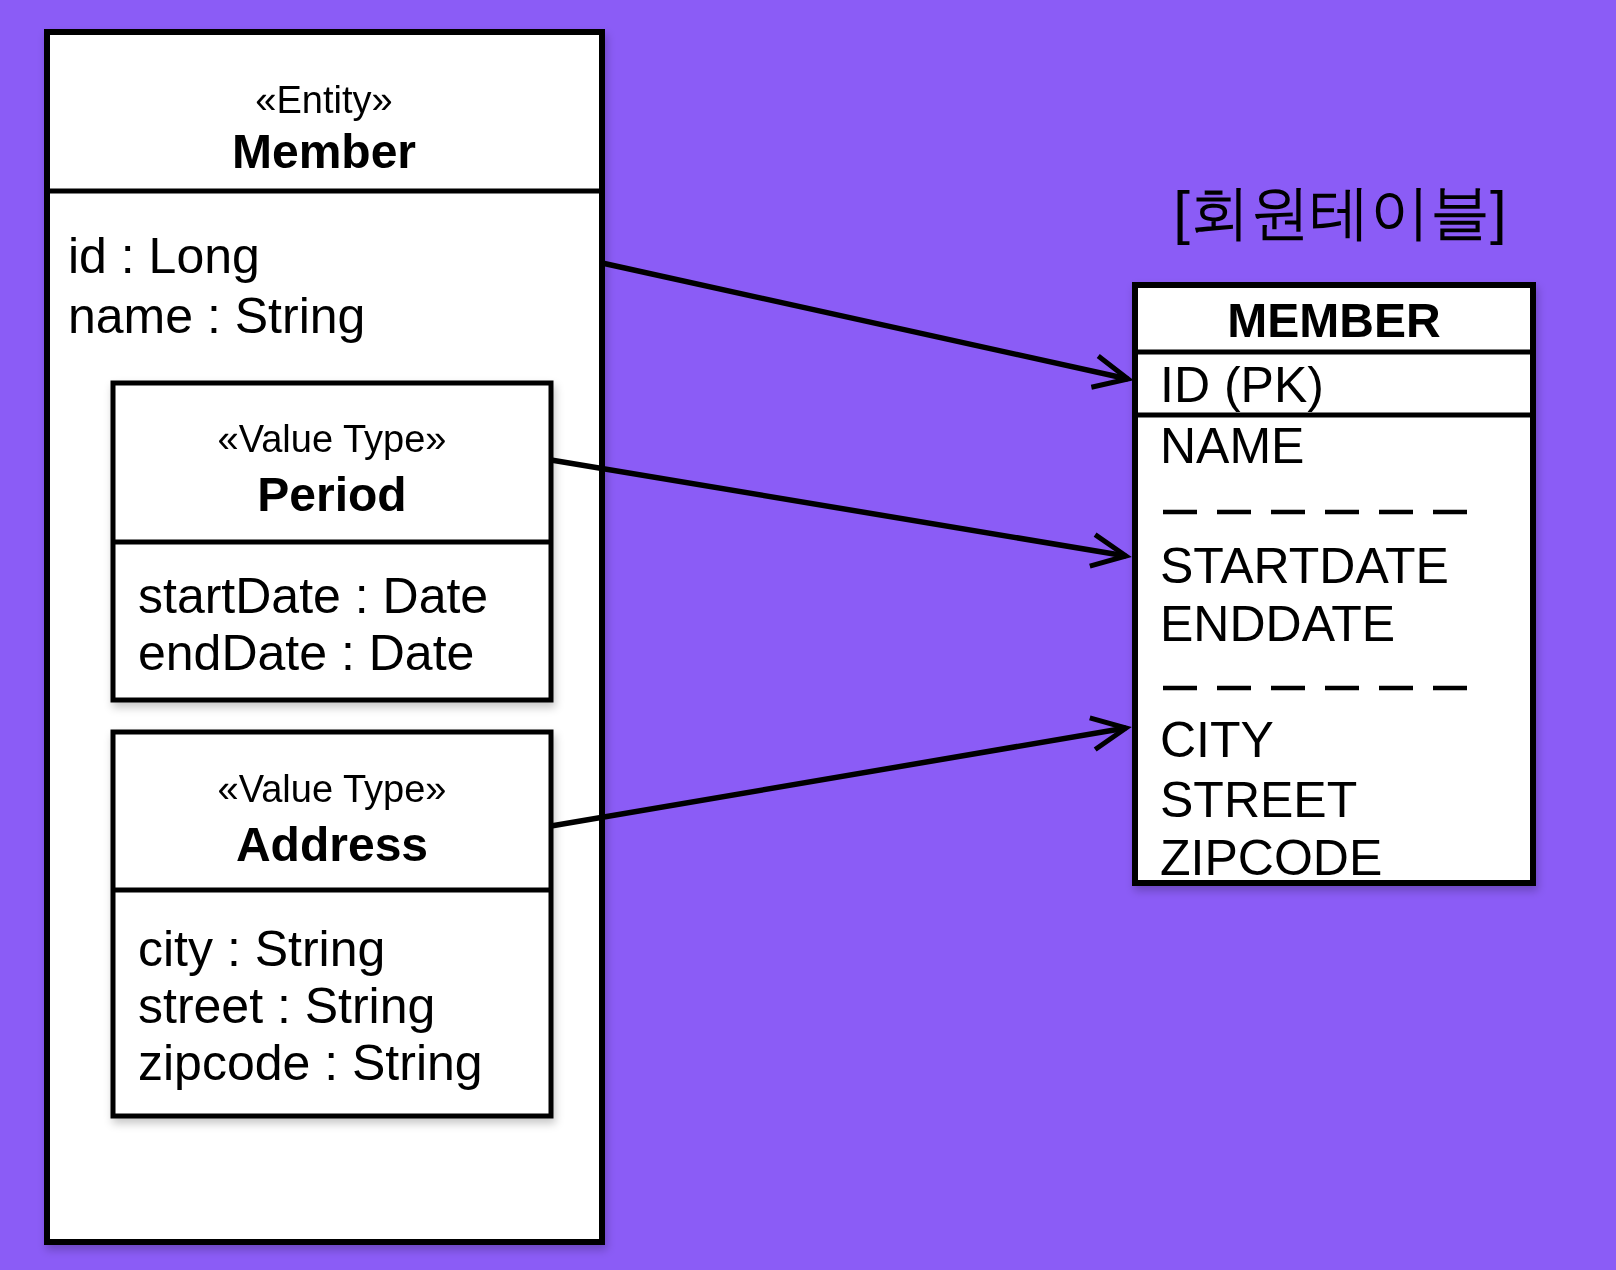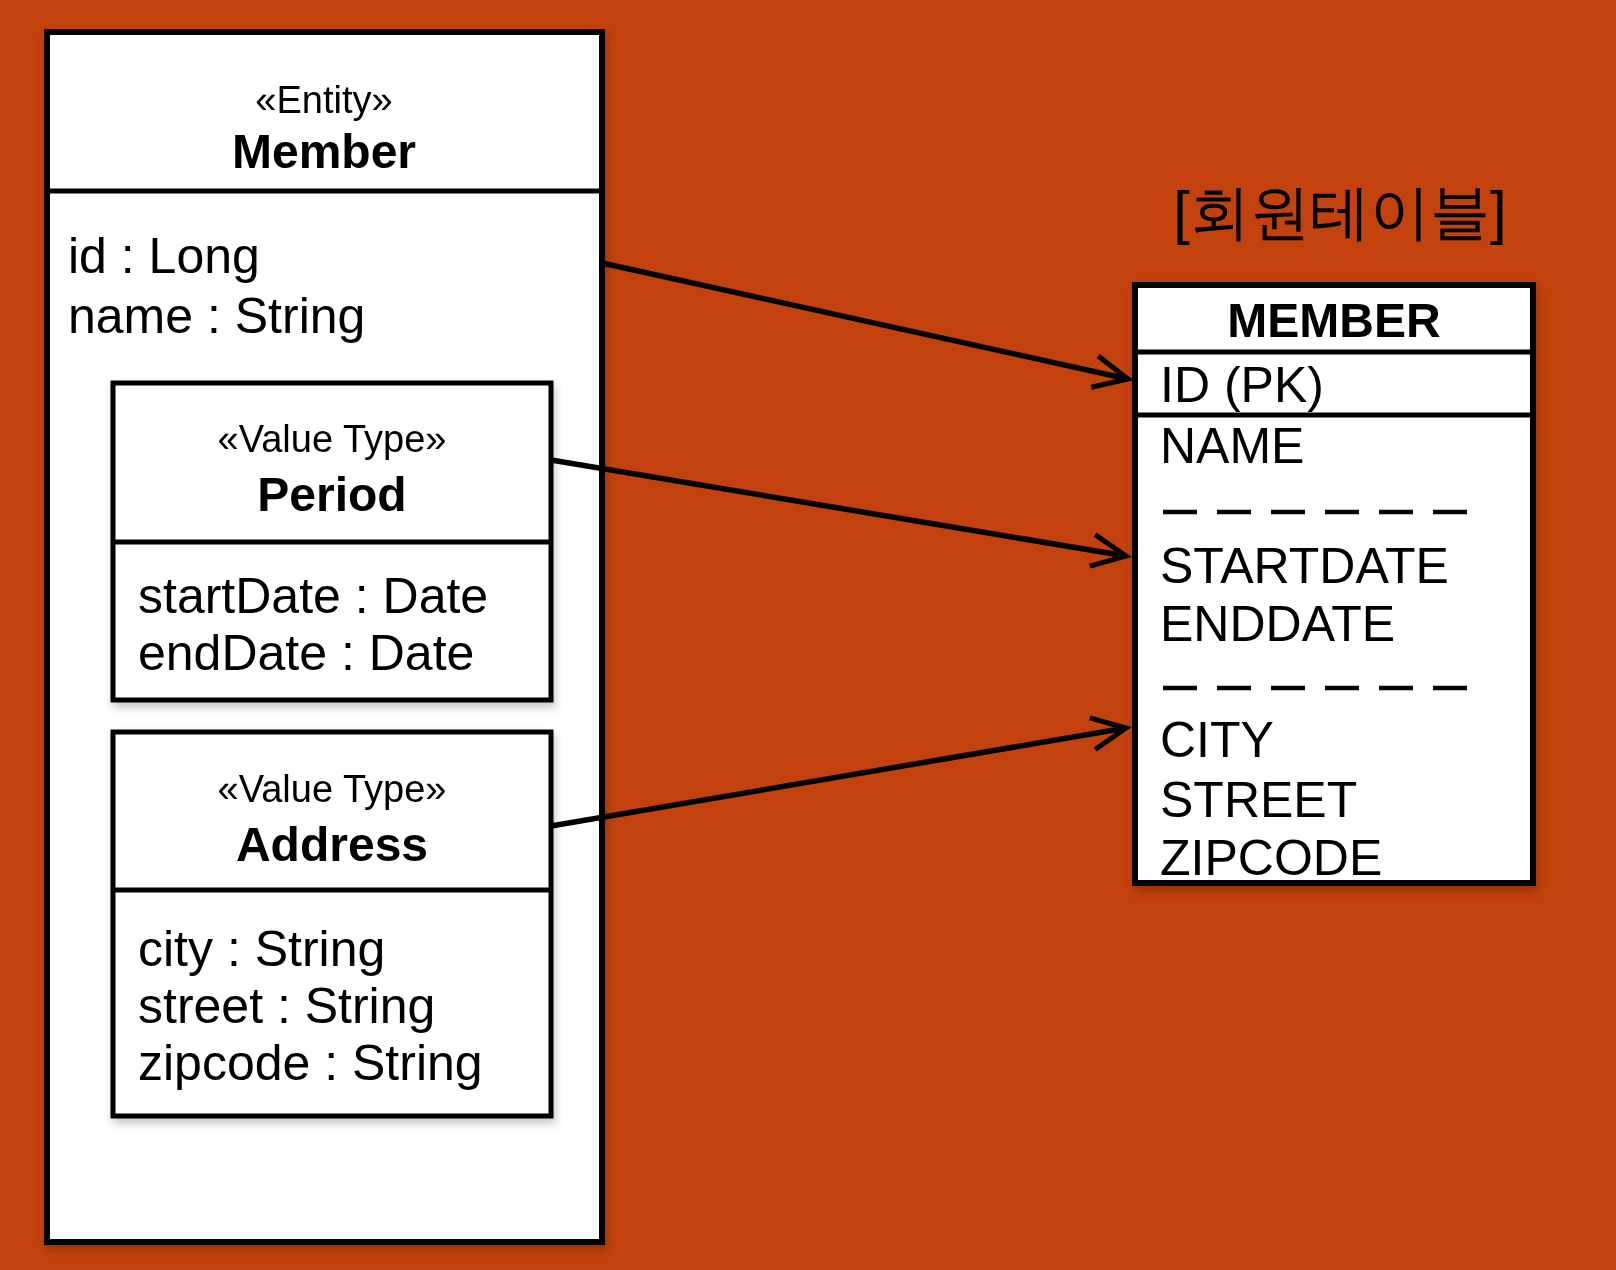--- a/index.html
+++ b/index.html
@@ -4,21 +4,21 @@
 <style>
   html, body {
     margin: 0;
     padding: 0;
     background: #ffffff;
   }
   .stage {
     position: relative;
     width: 1616px;
     height: 1270px;
-    background: #c2410c;
+    background: #8b5cf6;
     overflow: hidden;
   }
   svg { display: block; }
   text {
     font-family: "Liberation Sans", "DejaVu Sans", sans-serif;
     fill: #000000;
   }
   .stereo  { font-size: 38px; }
   .klass   { font-size: 48px; font-weight: bold; }
   .attr    { font-size: 50px; }

